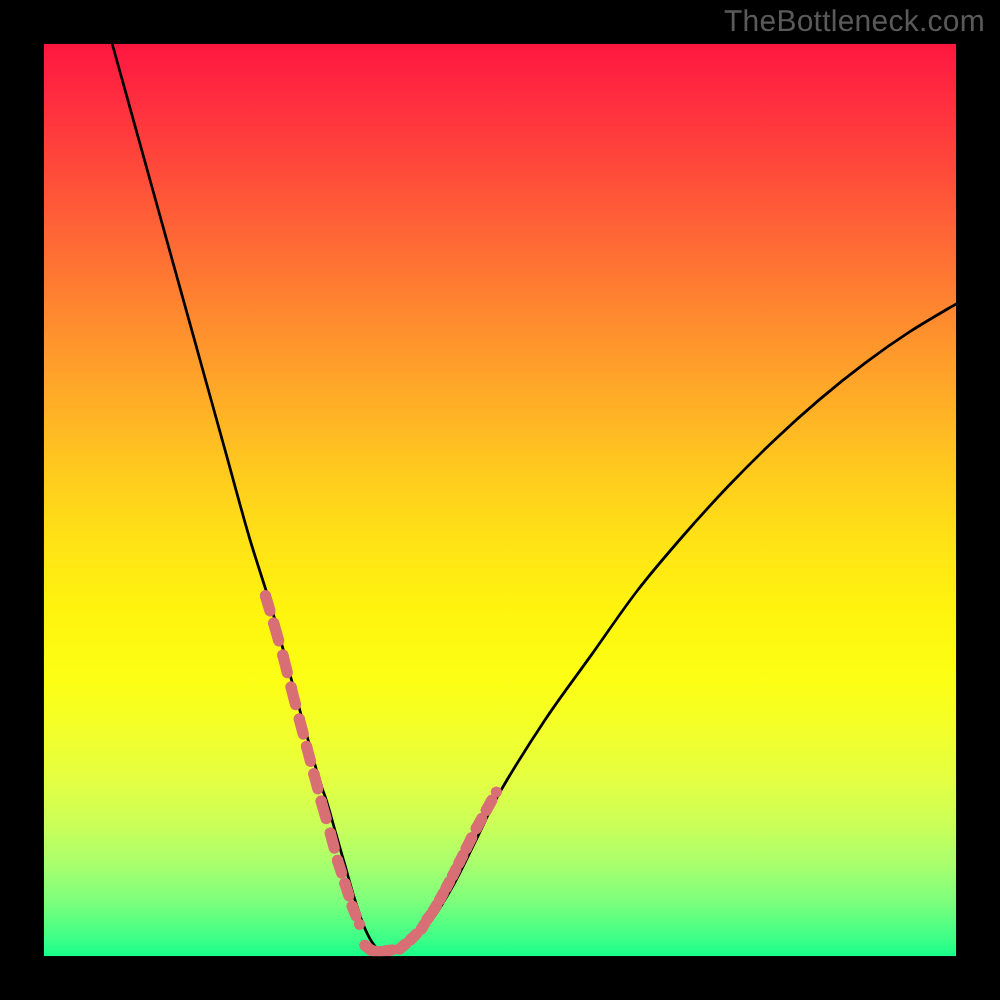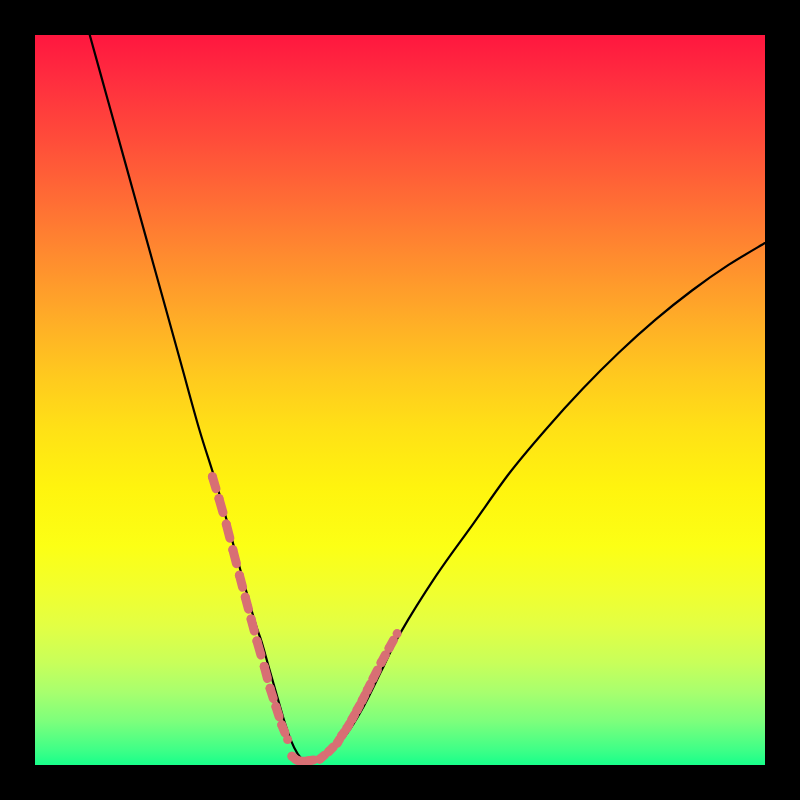--- a/index.html
+++ b/index.html
@@ -65,20 +65,21 @@
     width: 100%;
     height: 100%;
     z-index: 3;
   }
 </style>
 </head>
 <body>
 
 <div class="frame">
 
+  <div class="watermark">TheBottleneck.com</div>
 
   <div class="plot">
     <div class="gradient-bg"></div>
 
     <svg class="curve" viewBox="0 0 730 730" preserveAspectRatio="none">
       <path id="main-curve" fill="none" stroke="#000" stroke-width="2.2" stroke-linecap="round" d="M 54.75,0 C 57.791666666666664,10.949999999999989 66.91666666666667,43.79999999999991 73,65.69999999999993 C 79.08333333333333,87.59999999999995 85.16666666666667,109.50000000000007 91.25,131.4000000000001 C 97.33333333333333,153.3000000000001 103.41666666666667,175.20000000000005 109.5,197.10000000000002 C 115.58333333333333,219 121.66666666666666,240.90000000000003 127.74999999999999,262.8 C 133.83333333333331,284.7 139.91666666666666,306.59999999999997 146,328.49999999999994 C 152.08333333333334,350.3999999999999 158.16666666666666,373.51666666666665 164.25,394.2 C 170.33333333333334,414.8833333333333 176.41666666666666,431.9166666666667 182.5,452.6 C 188.58333333333334,473.28333333333336 194.66666666666669,496.4 200.75000000000003,518.3 C 206.83333333333337,540.1999999999999 214.74166666666667,569.4 219,584 C 223.25833333333333,598.6 223.86666666666667,597.9916666666667 226.3,605.9 C 228.73333333333335,613.8083333333333 231.16666666666666,622.9333333333334 233.6,631.45 C 236.03333333333333,639.9666666666667 238.46666666666667,648.4833333333333 240.9,657 C 243.33333333333334,665.5166666666667 245.76666666666668,674.6416666666667 248.20000000000002,682.55 C 250.63333333333335,690.4583333333333 253.06666666666663,698.3666666666667 255.49999999999997,704.45 C 257.9333333333333,710.5333333333334 260.3666666666667,715.4 262.8,719.05 C 265.23333333333335,722.6999999999999 267.6666666666667,725.1333333333333 270.1,726.35 C 272.53333333333336,727.5666666666667 273.75,727.5666666666667 277.4,726.35 C 281.04999999999995,725.1333333333333 286.525,723.3083333333333 292,719.05 C 297.475,714.7916666666666 304.1666666666667,708.7083333333333 310.25,700.8 C 316.3333333333333,692.8916666666667 322.4166666666667,682.55 328.5,671.6 C 334.5833333333333,660.6500000000001 340.6666666666667,647.2666666666667 346.75,635.1 C 352.8333333333333,622.9333333333334 355.875,614.4166666666667 365,598.6 C 374.125,582.7833333333333 389.33333333333337,558.45 401.50000000000006,540.2 C 413.66666666666674,521.95 425.83333333333337,506.1333333333334 438,489.1 C 450.16666666666663,472.06666666666666 462.33333333333337,453.81666666666666 474.5,438 C 486.66666666666663,422.18333333333334 498.83333333333326,408.19166666666666 510.99999999999994,394.2 C 523.1666666666666,380.2083333333333 535.3333333333334,366.825 547.5,354.05 C 559.6666666666666,341.27500000000003 571.8333333333334,329.10833333333335 584,317.55 C 596.1666666666666,305.9916666666667 608.3333333333334,295.04166666666663 620.5,284.7 C 632.6666666666666,274.35833333333335 644.8333333333334,264.625 657,255.5 C 669.1666666666666,246.375 681.3333333333334,237.85833333333332 693.5,229.95 C 705.6666666666666,222.04166666666666 723.9166666666666,211.70000000000005 730,208.05000000000007"></path>
       <g id="dots-left">
           <line x1="177.39" y1="441.65" x2="181.0035" y2="453.69500000000005" stroke="#d86f74" stroke-width="9" stroke-linecap="round"></line>
           <circle cx="177.39" cy="441.65" r="4.5" fill="#d86f74"></circle>
           <line x1="183.96" y1="463.55" x2="187.97500000000002" y2="477.6025000000001" stroke="#d86f74" stroke-width="9" stroke-linecap="round"></line>

